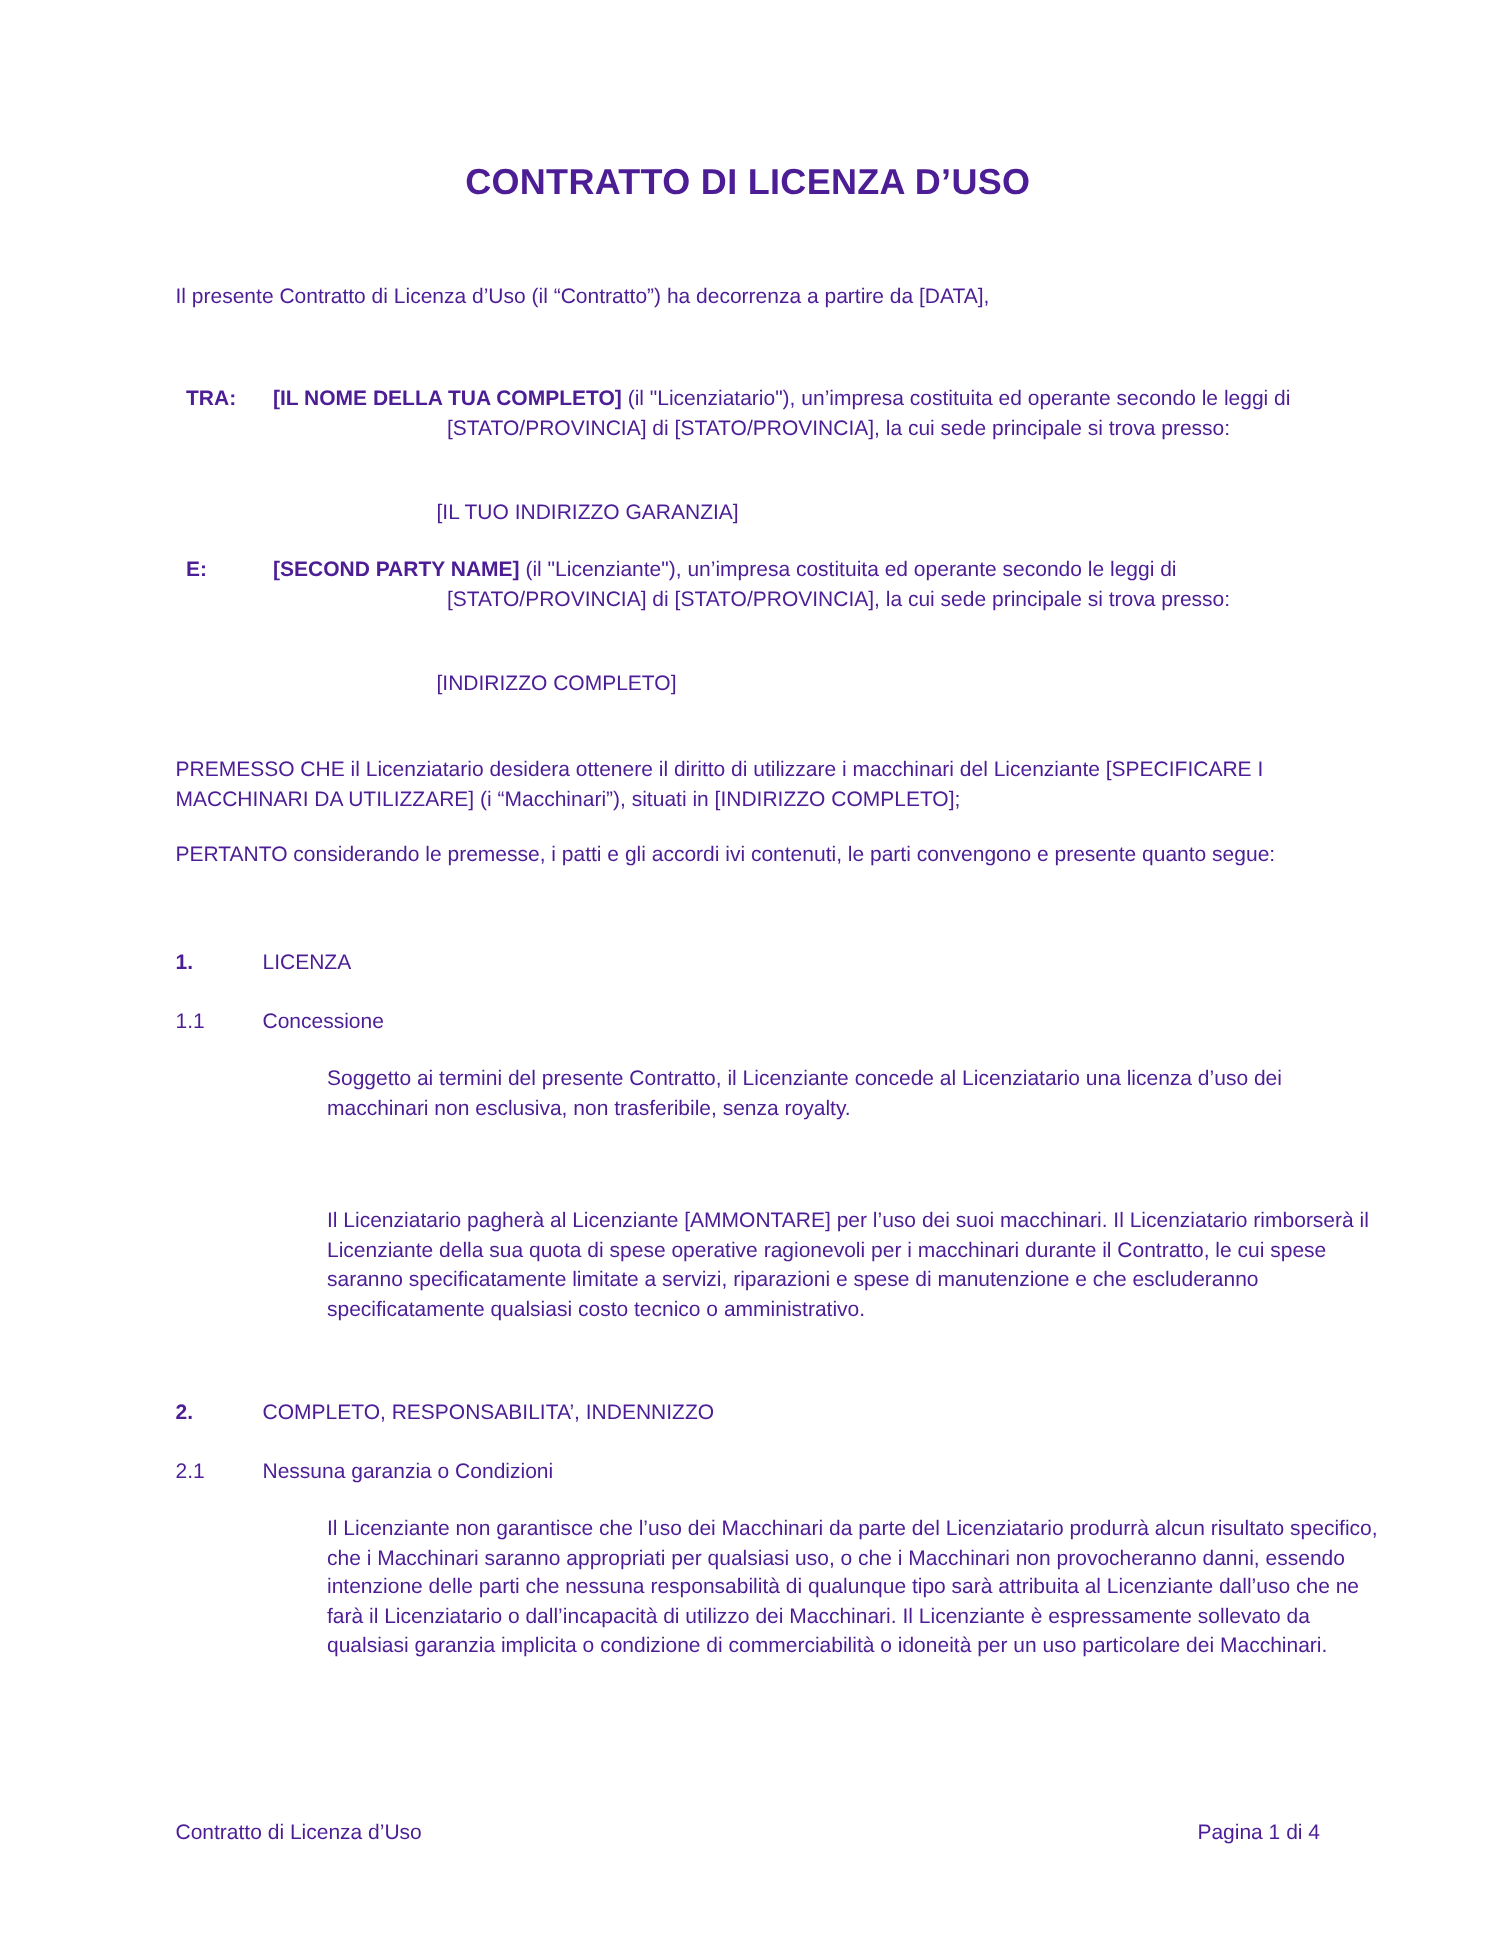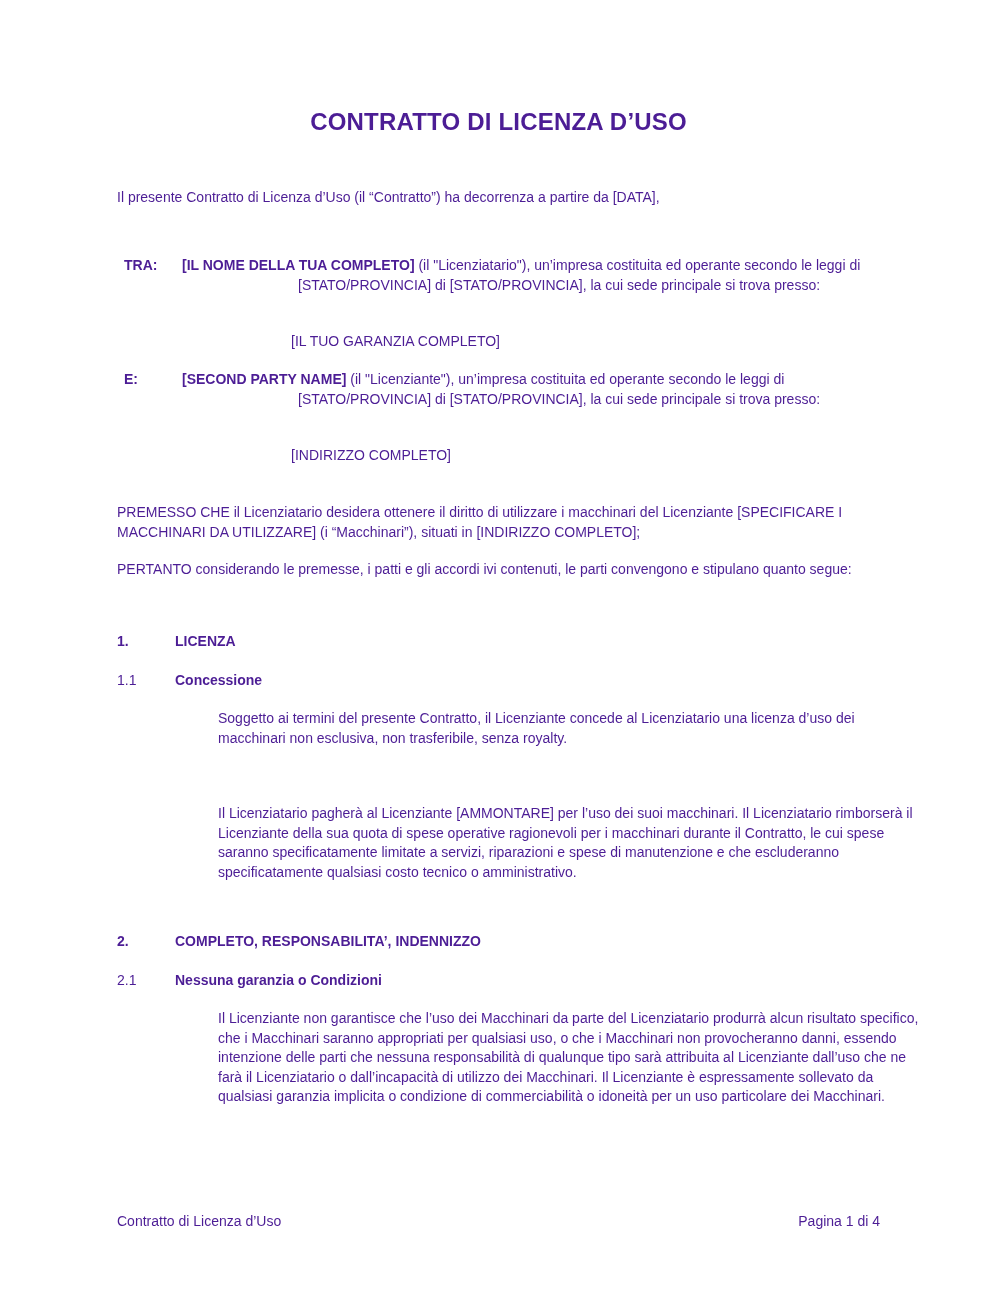--- a/index.html
+++ b/index.html
@@ -34,50 +34,50 @@
     font-weight: 700; text-indent: 0;
   }
   .party-name { font-weight: 700; }
   .addr { left: 291px; width: 589px; }
   .heading {
     left: 117px; width: 763px;
     box-sizing: border-box;
     padding-left: 58px;
   }
   .heading .num { position: absolute; left: 0; top: 0; }
-  .heading .ttl { font-weight: 700; }
+  .heading .ttl { font-weight: 400; }
   .h-main .num { font-weight: 700; }
   .h-sub  .num { font-weight: 400; }
   .sub-par { left: 175px; width: 705px; margin-left: 43px; }
   .footer {
     left: 117px; top: 1212px; width: 763px;
     display: flex; justify-content: space-between;
   }
 </style>
 </head>
 <body>
 
 <div class="page">
 
   <div class="abs doc-title">CONTRATTO DI LICENZA D’USO</div>
 
   <div class="abs full-par" style="top:188px">Il presente Contratto di Licenza d’Uso (il “Contratto”) ha decorrenza a partire da [DATA],</div>
 
   <div class="abs party" style="top:256px">
     <span class="party-label">TRA:</span><span class="party-name">[IL NOME DELLA TUA COMPLETO]</span><span> (il "Licenziatario"), un’impresa costituita ed operante secondo le leggi di [STATO/PROVINCIA] di [STATO/PROVINCIA], la cui sede principale si trova presso:</span>
   </div>
-  <div class="abs addr" style="top:332px">[IL TUO GARANZIA COMPLETO]</div>
+  <div class="abs addr" style="top:332px">[IL TUO INDIRIZZO GARANZIA]</div>
 
   <div class="abs party" style="top:370px">
     <span class="party-label">E:</span><span class="party-name">[SECOND PARTY NAME]</span><span> (il "Licenziante"), un’impresa costituita ed operante secondo le leggi di [STATO/PROVINCIA] di [STATO/PROVINCIA], la cui sede principale si trova presso:</span>
   </div>
   <div class="abs full-par" style="top:503px">PREMESSO CHE il Licenziatario desidera ottenere il diritto di utilizzare i macchinari del Licenziante [SPECIFICARE I MACCHINARI DA UTILIZZARE] (i “Macchinari”), situati in [INDIRIZZO COMPLETO];</div>
 
   <div class="abs addr" style="top:446px">[INDIRIZZO COMPLETO]</div>
-  <div class="abs full-par" style="top:560px">PERTANTO considerando le premesse, i patti e gli accordi ivi contenuti, le parti convengono e stipulano quanto segue:</div>
+  <div class="abs full-par" style="top:560px">PERTANTO considerando le premesse, i patti e gli accordi ivi contenuti, le parti convengono e presente quanto segue:</div>
 
   <div class="abs heading h-main" style="top:632px">
     <span class="num">1.</span>
     <span class="ttl">LICENZA</span>
   </div>
 
   <div class="abs heading h-sub" style="top:671px">
     <span class="num">1.1</span>
     <span class="ttl">Concessione</span>
   </div>

